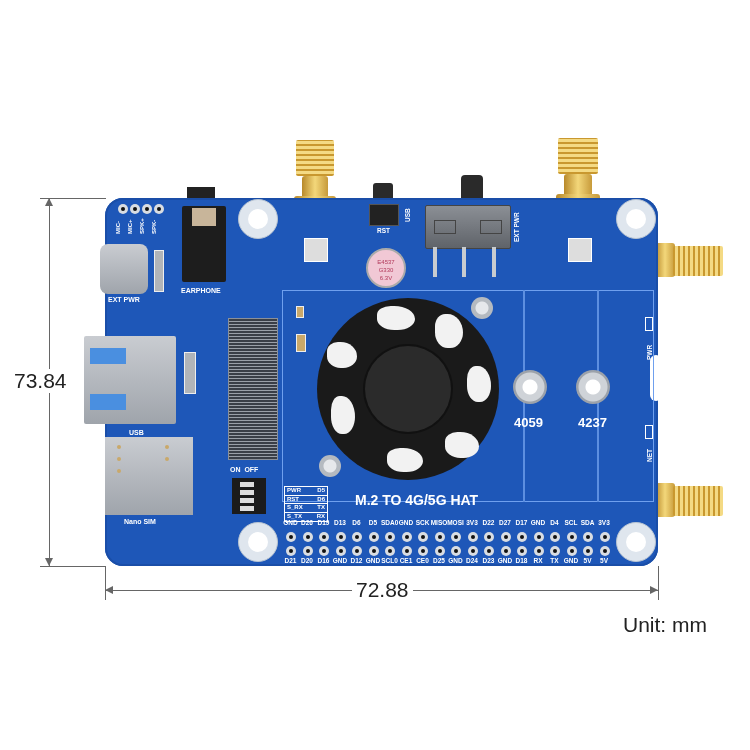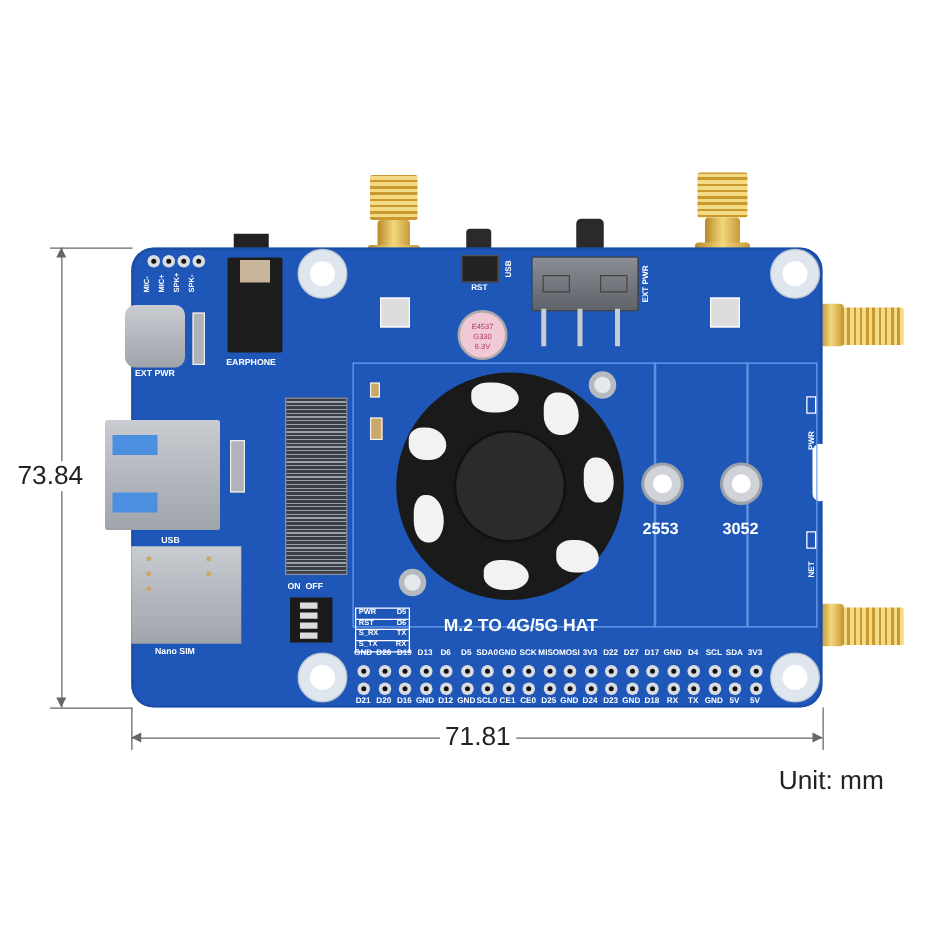--- a/index.html
+++ b/index.html
@@ -46,21 +46,21 @@
 <div class="dim-v"></div>
 <div class="arrow-up" style="left:45px;top:198px;"></div>
 <div class="arrow-down" style="left:45px;top:558px;"></div>
 <div class="dim-label" style="left:10px;top:369px;">73.84</div>
 
 <div class="dim-tick-v" style="left:105px;top:566px;height:34px;"></div>
 <div class="dim-tick-v" style="left:658px;top:566px;height:34px;"></div>
 <div class="dim-h"></div>
 <div class="arrow-left" style="left:105px;top:586px;"></div>
 <div class="arrow-right" style="left:650px;top:586px;"></div>
-<div class="dim-label" style="left:352px;top:578px;">71.81</div>
+<div class="dim-label" style="left:352px;top:578px;">72.88</div>
 
 <div class="abs" style="left:623px;top:613px;font-size:21px;color:#222;">Unit: mm</div>
 
 <div class="sma-thread" style="left:296px;top:140px;width:38px;height:36px;"></div>
 <div class="sma-body" style="left:302px;top:176px;width:26px;height:24px;"></div>
 <div class="sma-body" style="left:294px;top:196px;width:42px;height:8px;"></div>
 <div class="sma-thread" style="left:558px;top:138px;width:40px;height:36px;"></div>
 <div class="sma-body" style="left:564px;top:174px;width:28px;height:24px;"></div>
 <div class="sma-body" style="left:556px;top:194px;width:44px;height:8px;"></div>
 
@@ -179,22 +179,22 @@
   <div class="fan-blade-gap" style="left:70px;top:150px;width:36px;height:24px;"></div>
   <div class="fan-blade-gap" style="left:14px;top:98px;width:24px;height:38px;"></div>
   <div class="fan-blade-gap" style="left:10px;top:44px;width:30px;height:26px;"></div>
   <div class="fan-hub"></div>
 </div>
 <div class="screw" style="left:471px;top:297px;"></div>
 <div class="screw" style="left:319px;top:455px;"></div>
 
 <div class="standoff" style="left:513px;top:370px;"></div>
 <div class="standoff" style="left:576px;top:370px;"></div>
-<div class="silk abs" style="left:514px;top:415px;font-size:13px;">2553</div>
-<div class="silk abs" style="left:578px;top:415px;font-size:13px;">3052</div>
+<div class="silk abs" style="left:514px;top:415px;font-size:13px;">4059</div>
+<div class="silk abs" style="left:578px;top:415px;font-size:13px;">4237</div>
 
 <div class="led-box" style="left:645px;top:317px;width:6px;height:12px;"></div>
 <div class="silk abs" style="left:646px;top:360px;font-size:6.5px;transform:rotate(-90deg);transform-origin:left top;">PWR</div>
 <div class="led-box" style="left:645px;top:425px;width:6px;height:12px;"></div>
 <div class="silk abs" style="left:646px;top:462px;font-size:6.5px;transform:rotate(-90deg);transform-origin:left top;">NET</div>
 
 <div class="abs" style="left:282px;top:519px;width:330px;height:10px;">
   <span class="gpio-label" style="left:0px;">GND</span>
   <span class="gpio-label" style="left:16.5px;">D26</span>
   <span class="gpio-label" style="left:33px;">D19</span>

